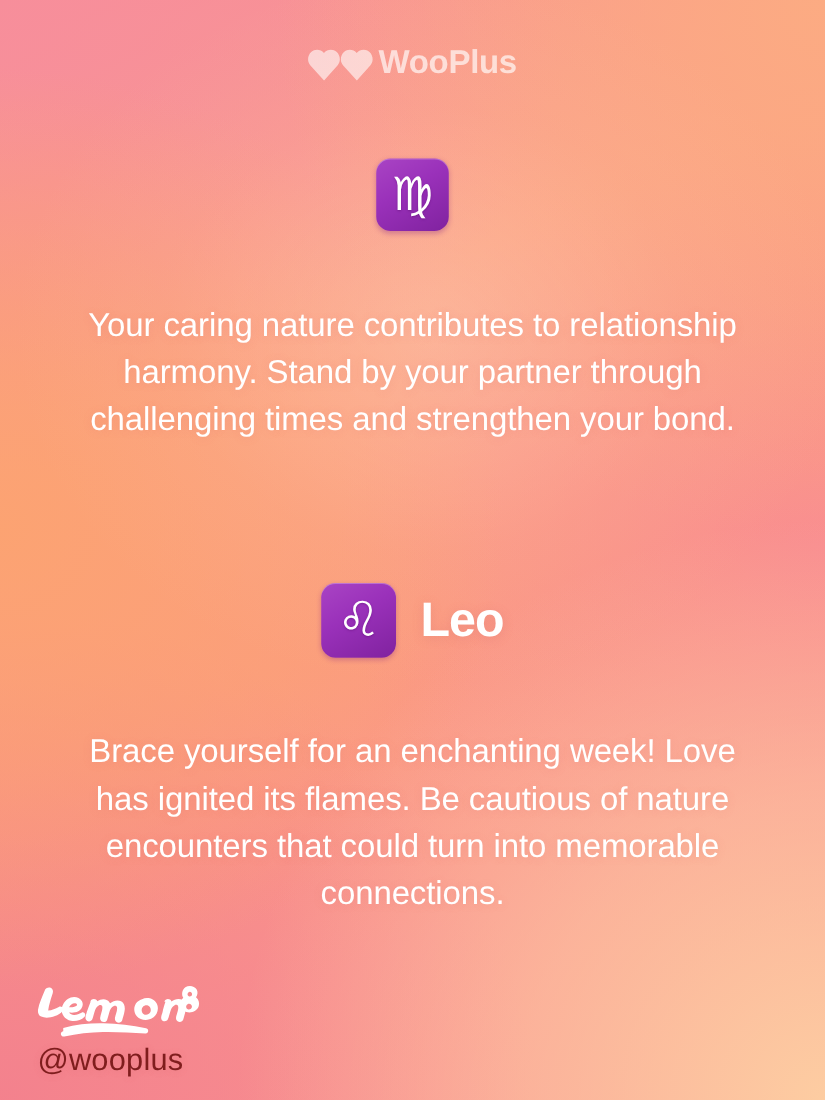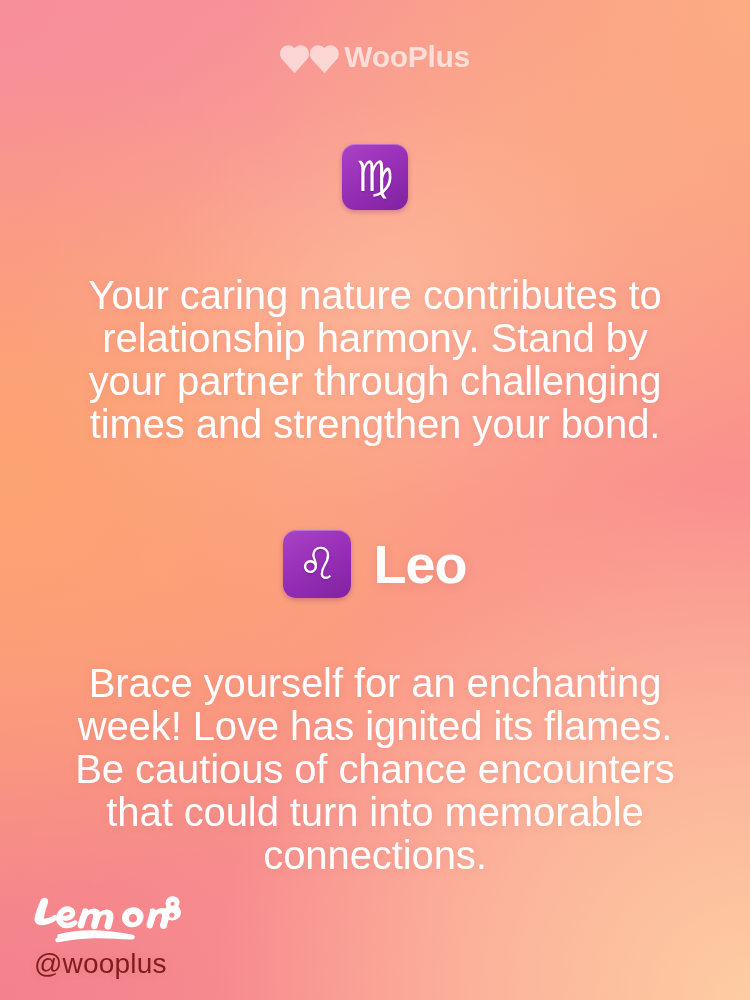--- a/index.html
+++ b/index.html
@@ -69,27 +69,27 @@
     text-shadow:0 1px 2px rgba(90,10,110,0.45);
   }
   #virgo-glyph { font-size:42px; }
   #leo-glyph   { font-size:44px; }
 
   .sign-name {
     color:#ffffff; font-weight:700; letter-spacing:-1px;
     text-shadow:0 2px 10px rgba(215,110,105,0.30);
   }
   #virgo-name { font-size:58px; }
-  #leo-name   { font-size:54px; }
+  #leo-name   { font-size:44px; }
 
   
   .horoscope-text {
     position:absolute; left:60px; right:60px;
     text-align:center; color:#ffffff;
-    font-size:40px; line-height:43px; font-weight:500;
+    font-size:30px; line-height:43px; font-weight:500;
     letter-spacing:-0.1px;
     text-shadow:0 1px 8px rgba(220,115,110,0.22);
   }
   #virgo-text { top:274px; }
   #leo-text   { top:662px; }
 
   
   .watermark { position:absolute; left:34px; bottom:20px; }
   .lemon8-mark { display:block; width:148px; height:54px; }
   .handle {
@@ -122,21 +122,21 @@
     </span>
   </div>
   <p class="horoscope-text" id="virgo-text">Your caring nature contributes to relationship harmony. Stand by your partner through challenging times and strengthen your bond.</p>
 
   <div class="sign-head" id="leo-head">
     <span class="sign-badge" id="leo-badge">
       <span class="sign-glyph" id="leo-glyph">♌</span>
     </span>
     <span class="sign-name" id="leo-name">Leo</span>
   </div>
-  <p class="horoscope-text" id="leo-text">Brace yourself for an enchanting week! Love has ignited its flames. Be cautious of chance encounters that could turn into memorable connections.</p>
+  <p class="horoscope-text" id="leo-text">Brace yourself for an enchanting week! Love has ignited its flames. Be cautious of nature encounters that could turn into memorable connections.</p>
 
   <div class="watermark">
     <span class="lemon8-mark">
       <svg viewBox="0 0 148 54" width="148" height="54" aria-hidden="true">
         <g fill="#ffffff">
 
           <path d="M6.5 10.8c1.2-3.4 5.6-4 7.2-1.3 0.9 1.5 0.3 3.4-0.3 5.1-1.5 4.6-2.9 9.3-3.6 14.1 3.4-0.4 6.7-1.6 9.7-3.3 2.3-1.3 5 1.4 3.4 3.6-1.6 2.3-4.3 3.6-6.9 4.6-4 1.5-8.6 2.3-12.6 0.6C0.9 33 0.2 30.2 0.6 27.7 1.6 21.8 4.3 16.4 6.5 10.8z"></path>
 
           <path d="M27.6 18.2c3.9-3 10.2-2.6 12.8 1.8 2 3.4 0.2 7.7-3.2 9.4-2.6 1.3-5.6 1.4-8.4 1.1 0.9 1.7 3 2.3 4.8 2.2 2.3-0.1 4.5-1 6.5-2.1 2.3-1.2 4.6 1.9 2.8 3.7-3.2 3.2-8 4.5-12.4 3.7-4.3-0.8-8-4.3-8.4-8.8-0.4-4.2 1.9-8.3 5.5-11zm1.2 7.5c2.2 0.2 4.6 0.1 6.5-1.1 0.9-0.6 1-1.9-0.1-2.3-2.6-0.9-5.4 1.1-6.4 3.4z"></path>
 

